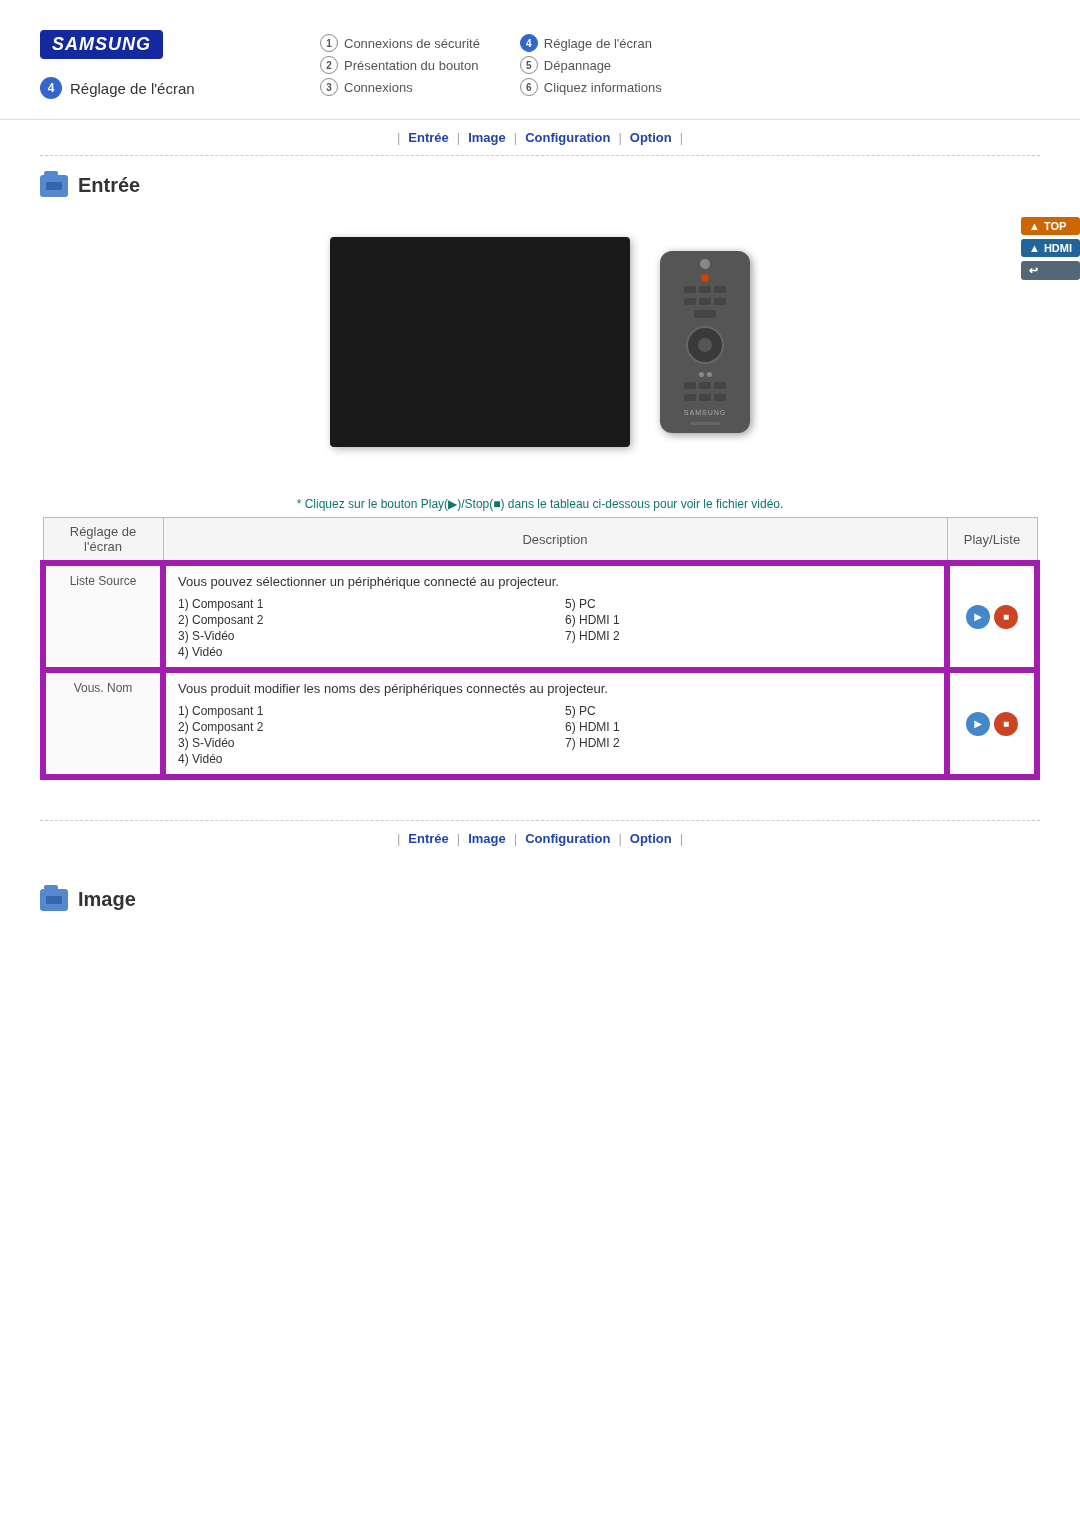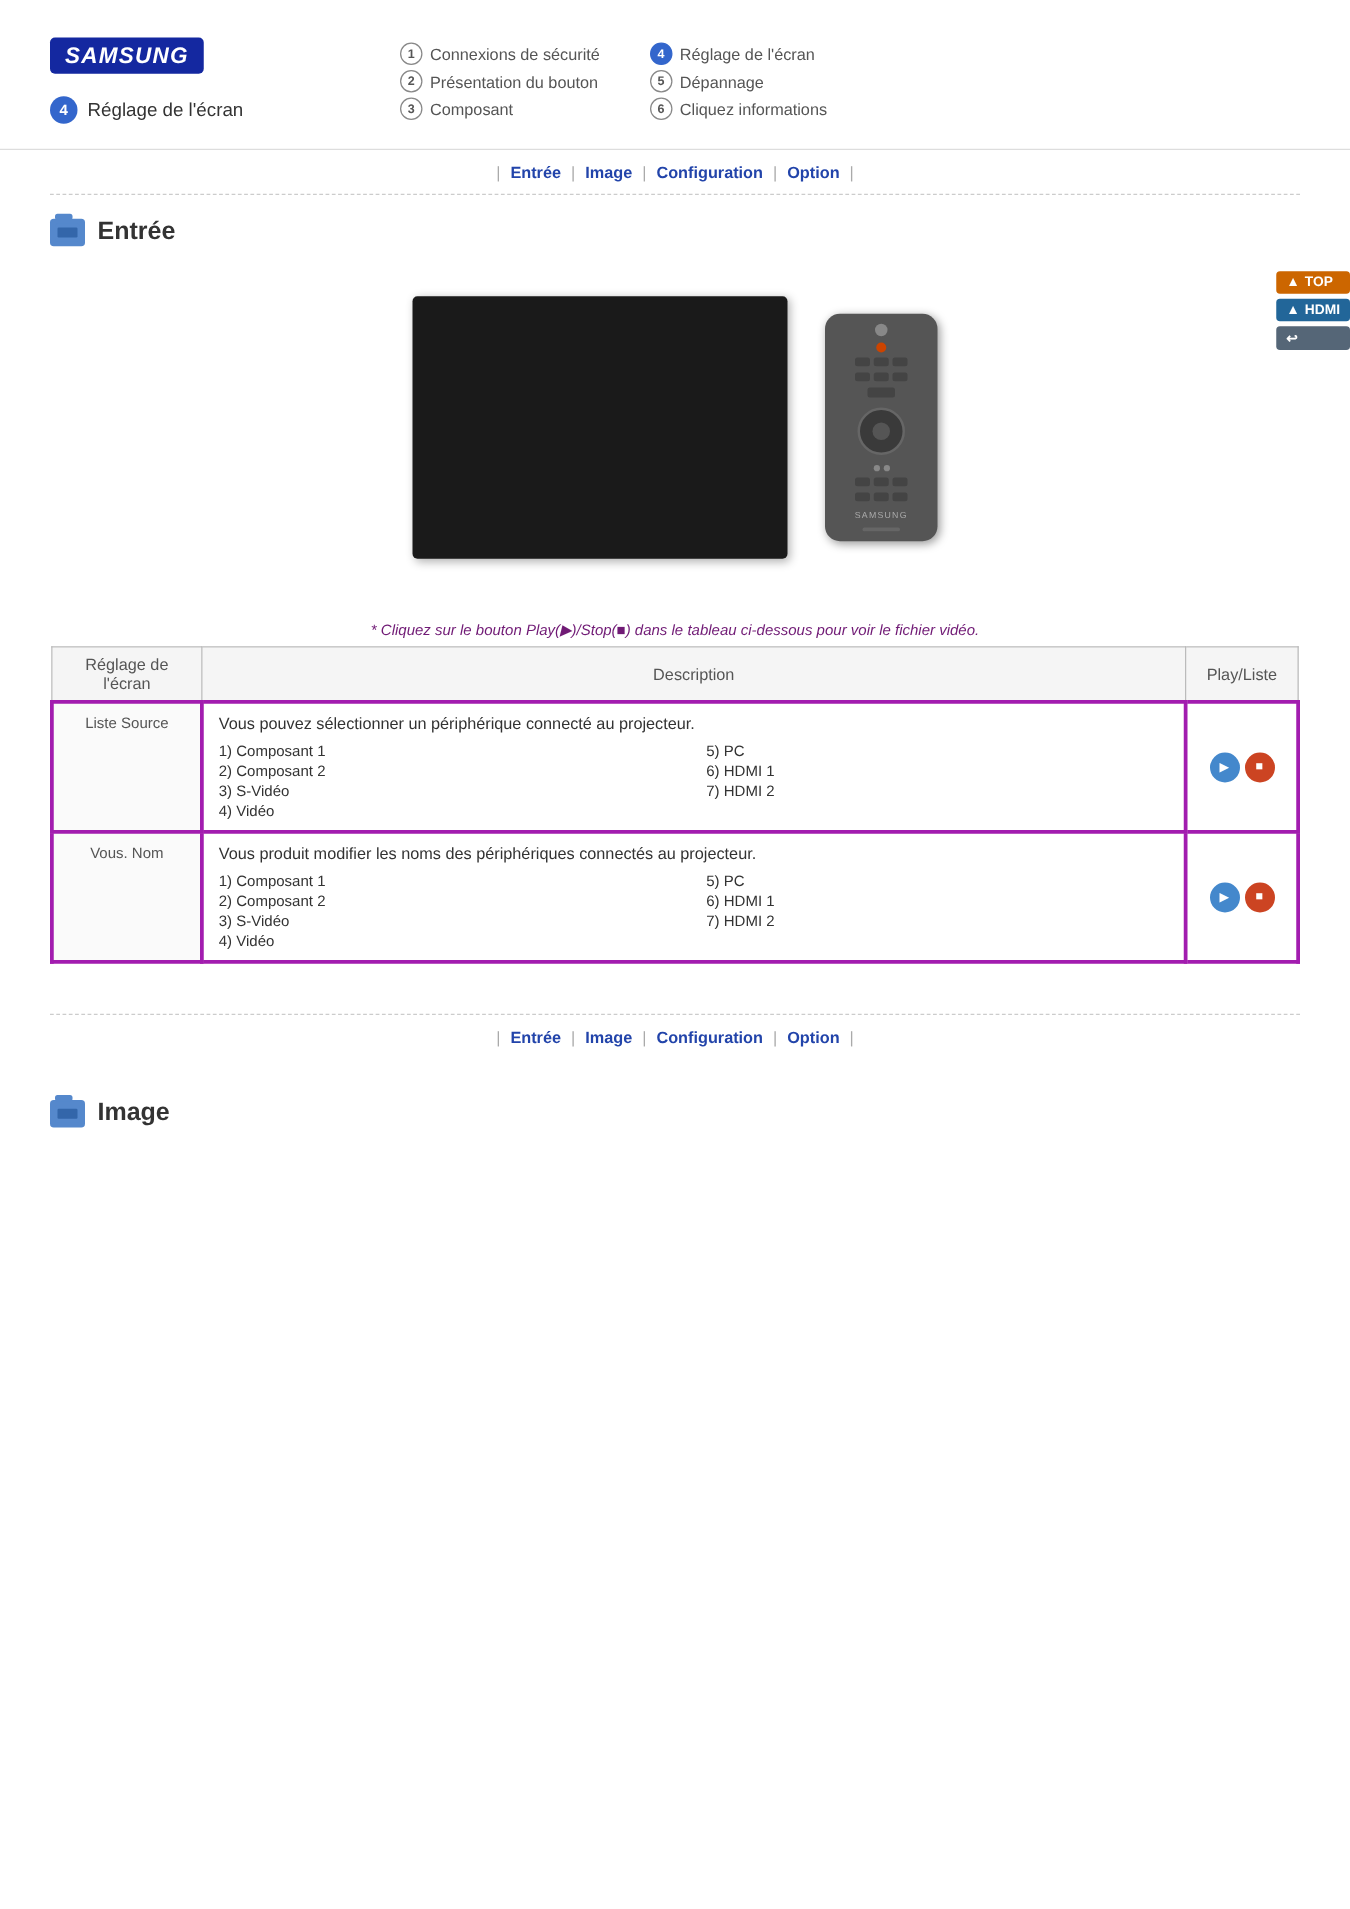--- a/index.html
+++ b/index.html
@@ -268,43 +268,42 @@
       cursor: pointer;
     }
     .side-btn.top { background: #cc6600; }
     .side-btn.main { background: #226699; }
     .side-btn.back { background: #556677; }
 
     
     .info-text {
       text-align: center;
       font-size: 12px;
-      color: #701a75;
+      color: #0f766e;
       margin: 10px 0 6px 0;
-      font-style: italic;
     }
 
     
     .info-table {
       width: 100%;
       border-collapse: collapse;
       border: 1px solid #bbb;
       margin-bottom: 10px;
       font-size: 13px;
     }
     .info-table th {
       background: #f5f5f5;
       border: 1px solid #bbb;
       padding: 6px 12px;
       font-weight: normal;
       color: #555;
       text-align: center;
     }
     .info-table td {
-      border: 3px solid #a21caf;
+      border: 6px solid #a21caf;
       padding: 8px 12px;
       vertical-align: top;
       color: #333;
     }
     .info-table td.row-header {
       color: #555;
       font-size: 12px;
       text-align: center;
       background: #fafafa;
     }
@@ -394,21 +393,21 @@
     <div class="nav-item">
       <div class="num-circle">2</div>
       <span>Présentation du bouton</span>
     </div>
     <div class="nav-item">
       <div class="num-circle">5</div>
       <span>Dépannage</span>
     </div>
     <div class="nav-item">
       <div class="num-circle">3</div>
-      <span>Composant</span>
+      <span>Connexions</span>
     </div>
     <div class="nav-item">
       <div class="num-circle">6</div>
       <span>Cliquez informations</span>
     </div>
   </div>
 </div>
 
 <div class="nav-bar">
   <span>|</span>

